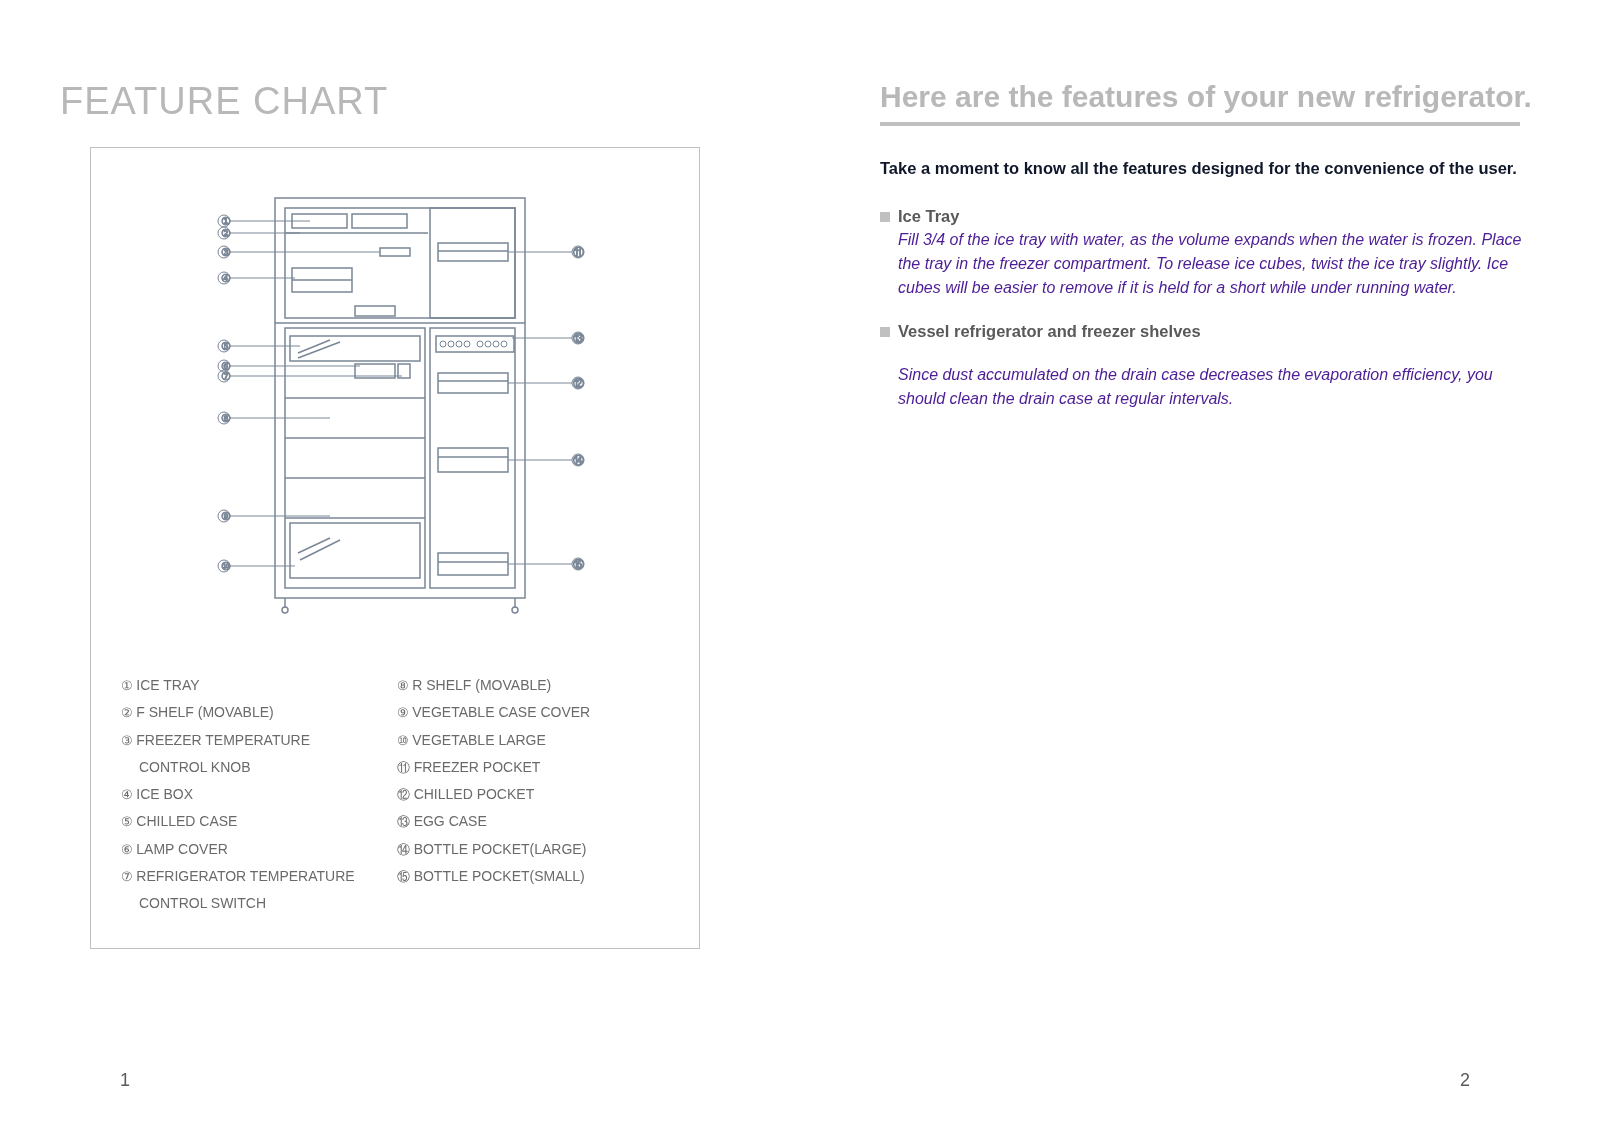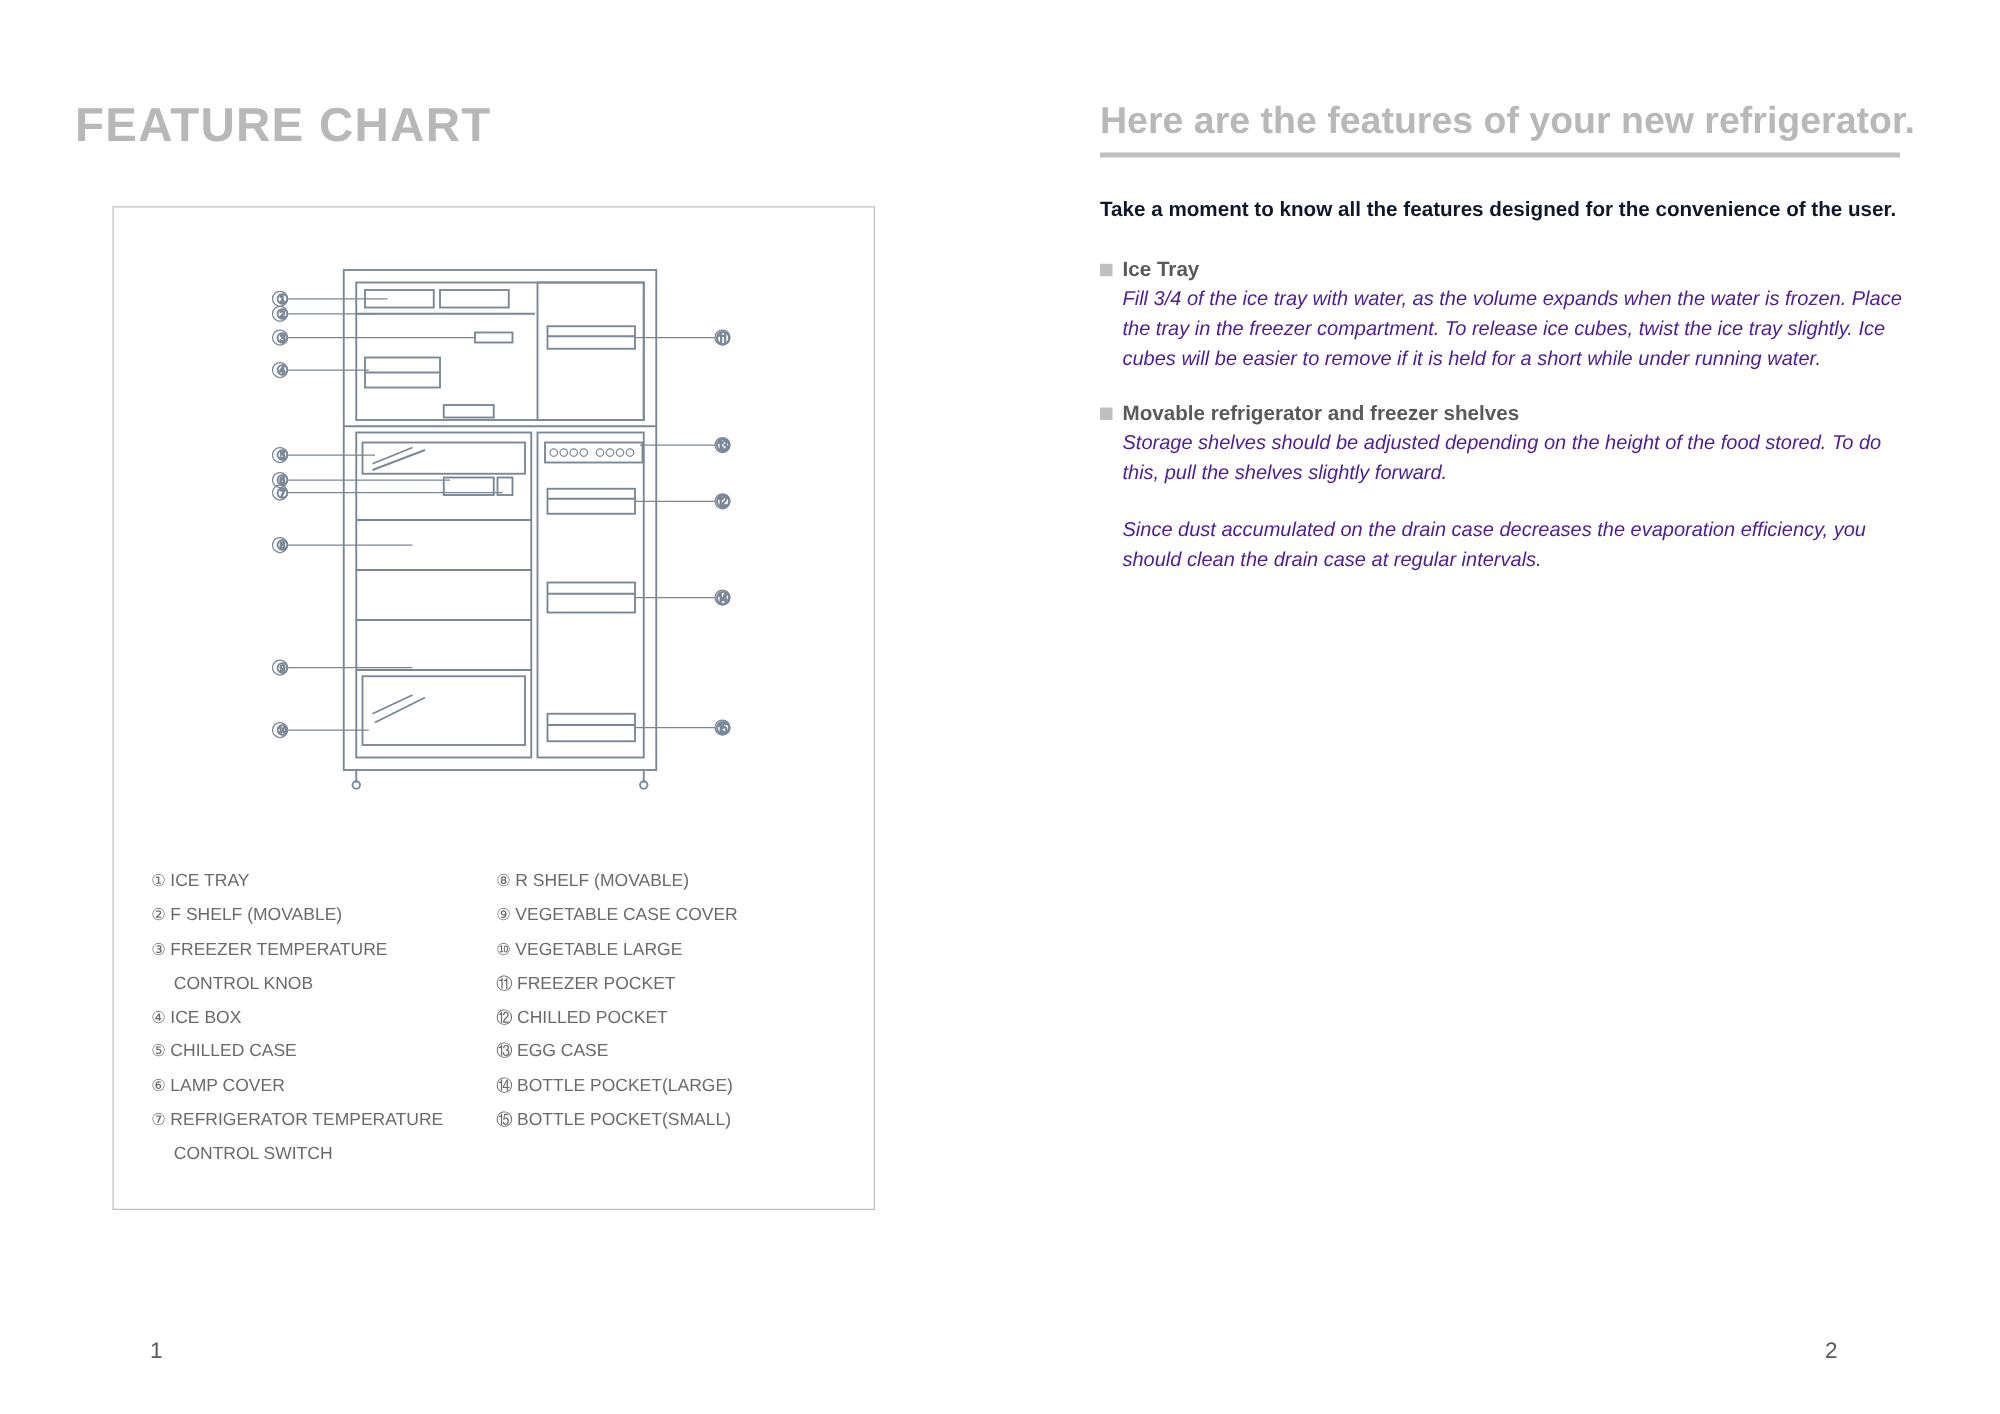--- a/index.html
+++ b/index.html
@@ -21,24 +21,24 @@
       padding: 80px 60px 80px 60px;
       position: relative;
     }
     .page-right {
       width: 800px;
       padding: 80px 64px 80px 80px;
       position: relative;
     }
     .title-left {
       font-size: 38px;
-      font-weight: bold;
+      font-weight: normal;
       color: #b8b8b8;
       letter-spacing: 1px;
-      margin-bottom: 42px;
+      margin-bottom: 24px;
     }
     .title-right {
       font-size: 30px;
       font-weight: bold;
       color: #b8b8b8;
       margin-bottom: 8px;
     }
     .title-right-underline {
       border-bottom: 4px solid #c0c0c0;
       margin-bottom: 30px;
@@ -278,22 +278,21 @@
     <div class="title-right-underline"></div>
 
     <div class="intro">Take a moment to know all the features designed for the convenience of the user.</div>
 
     <div id="sections">
         <div class="section">
           <div class="sec-title">Ice Tray</div>
           <div class="sec-body">Fill 3/4 of the ice tray with water, as the volume expands when the water is frozen. Place the tray in the freezer compartment. To release ice cubes, twist the ice tray slightly. Ice cubes will be easier to remove if it is held for a short while under running water.</div>
         </div>
         <div class="section">
-          <div class="sec-title">Movable refrigerator and freezer shelves</div>
-          <div class="sec-body">Storage shelves should be adjusted depending on the height of the food stored. To do this, pull the shelves slightly forward.</div>
+          <div class="sec-title">Vessel refrigerator and freezer shelves</div>
         </div>
         <div class="section">
           <div class="sec-body">Since dust accumulated on the drain case decreases the evaporation efficiency, you should clean the drain case at regular intervals.</div>
         </div>
       </div>
 
     <div class="page-num pn-right">2</div>
   </div>
 </div>
 

